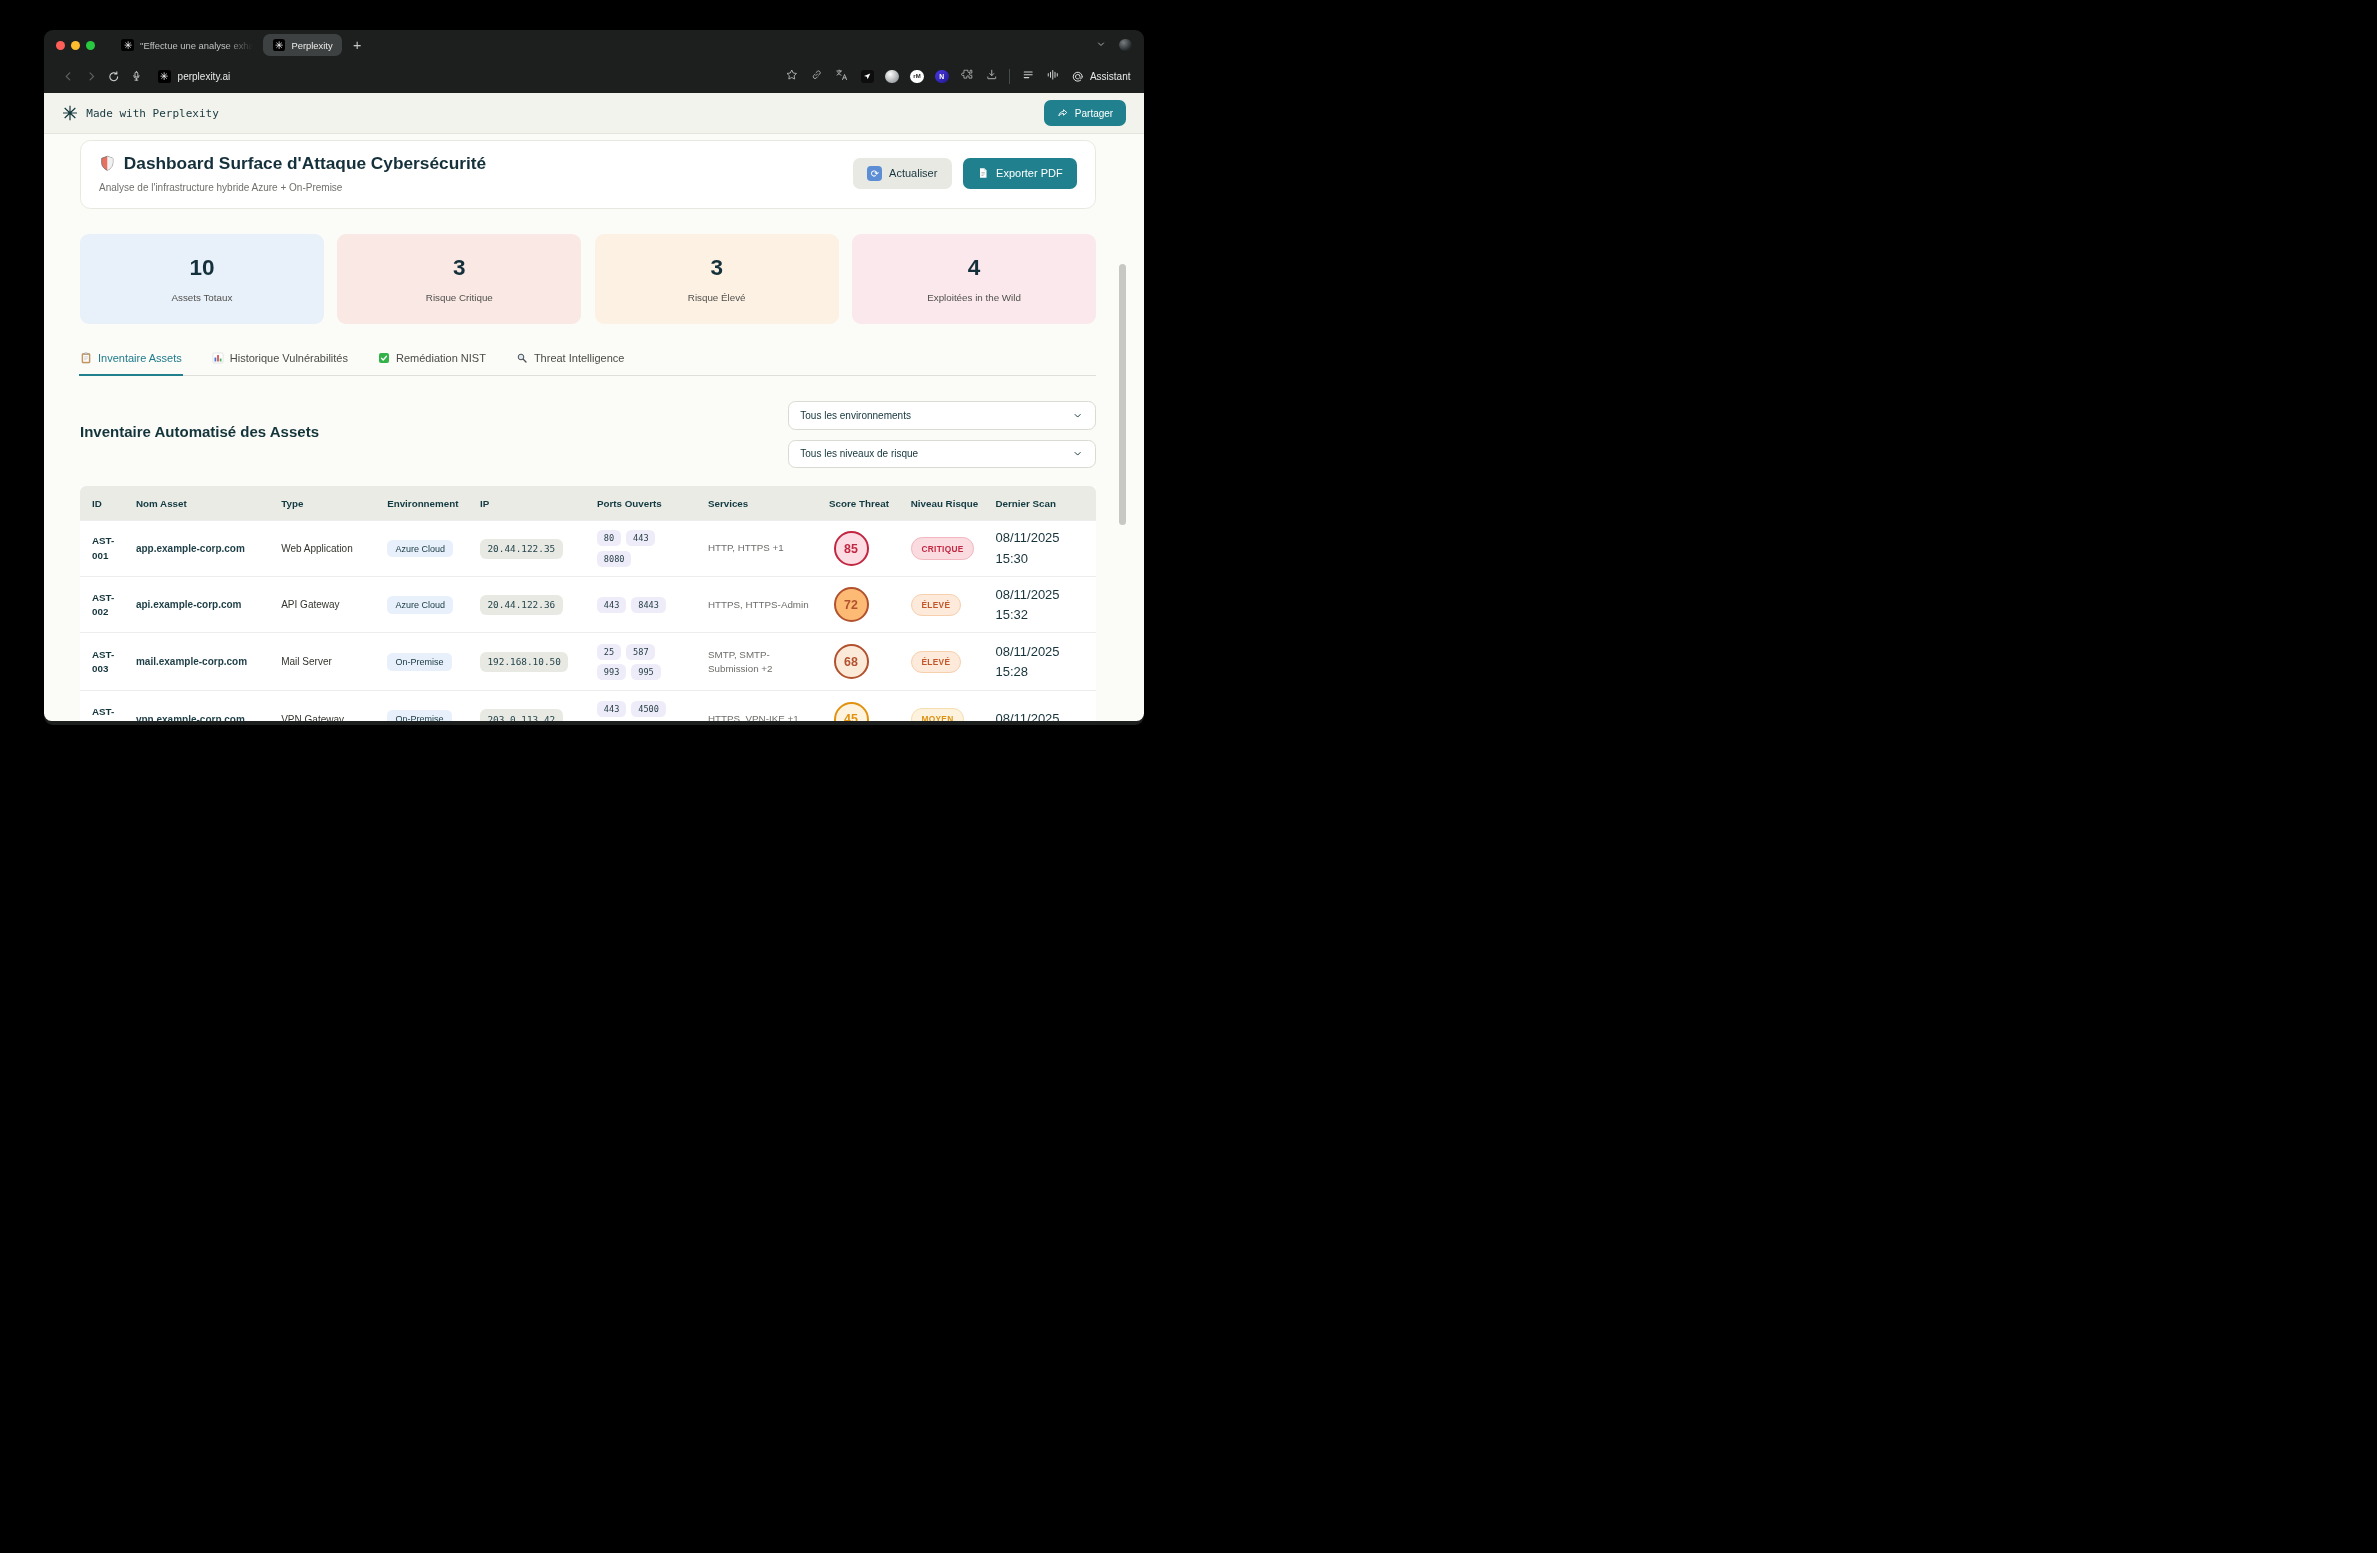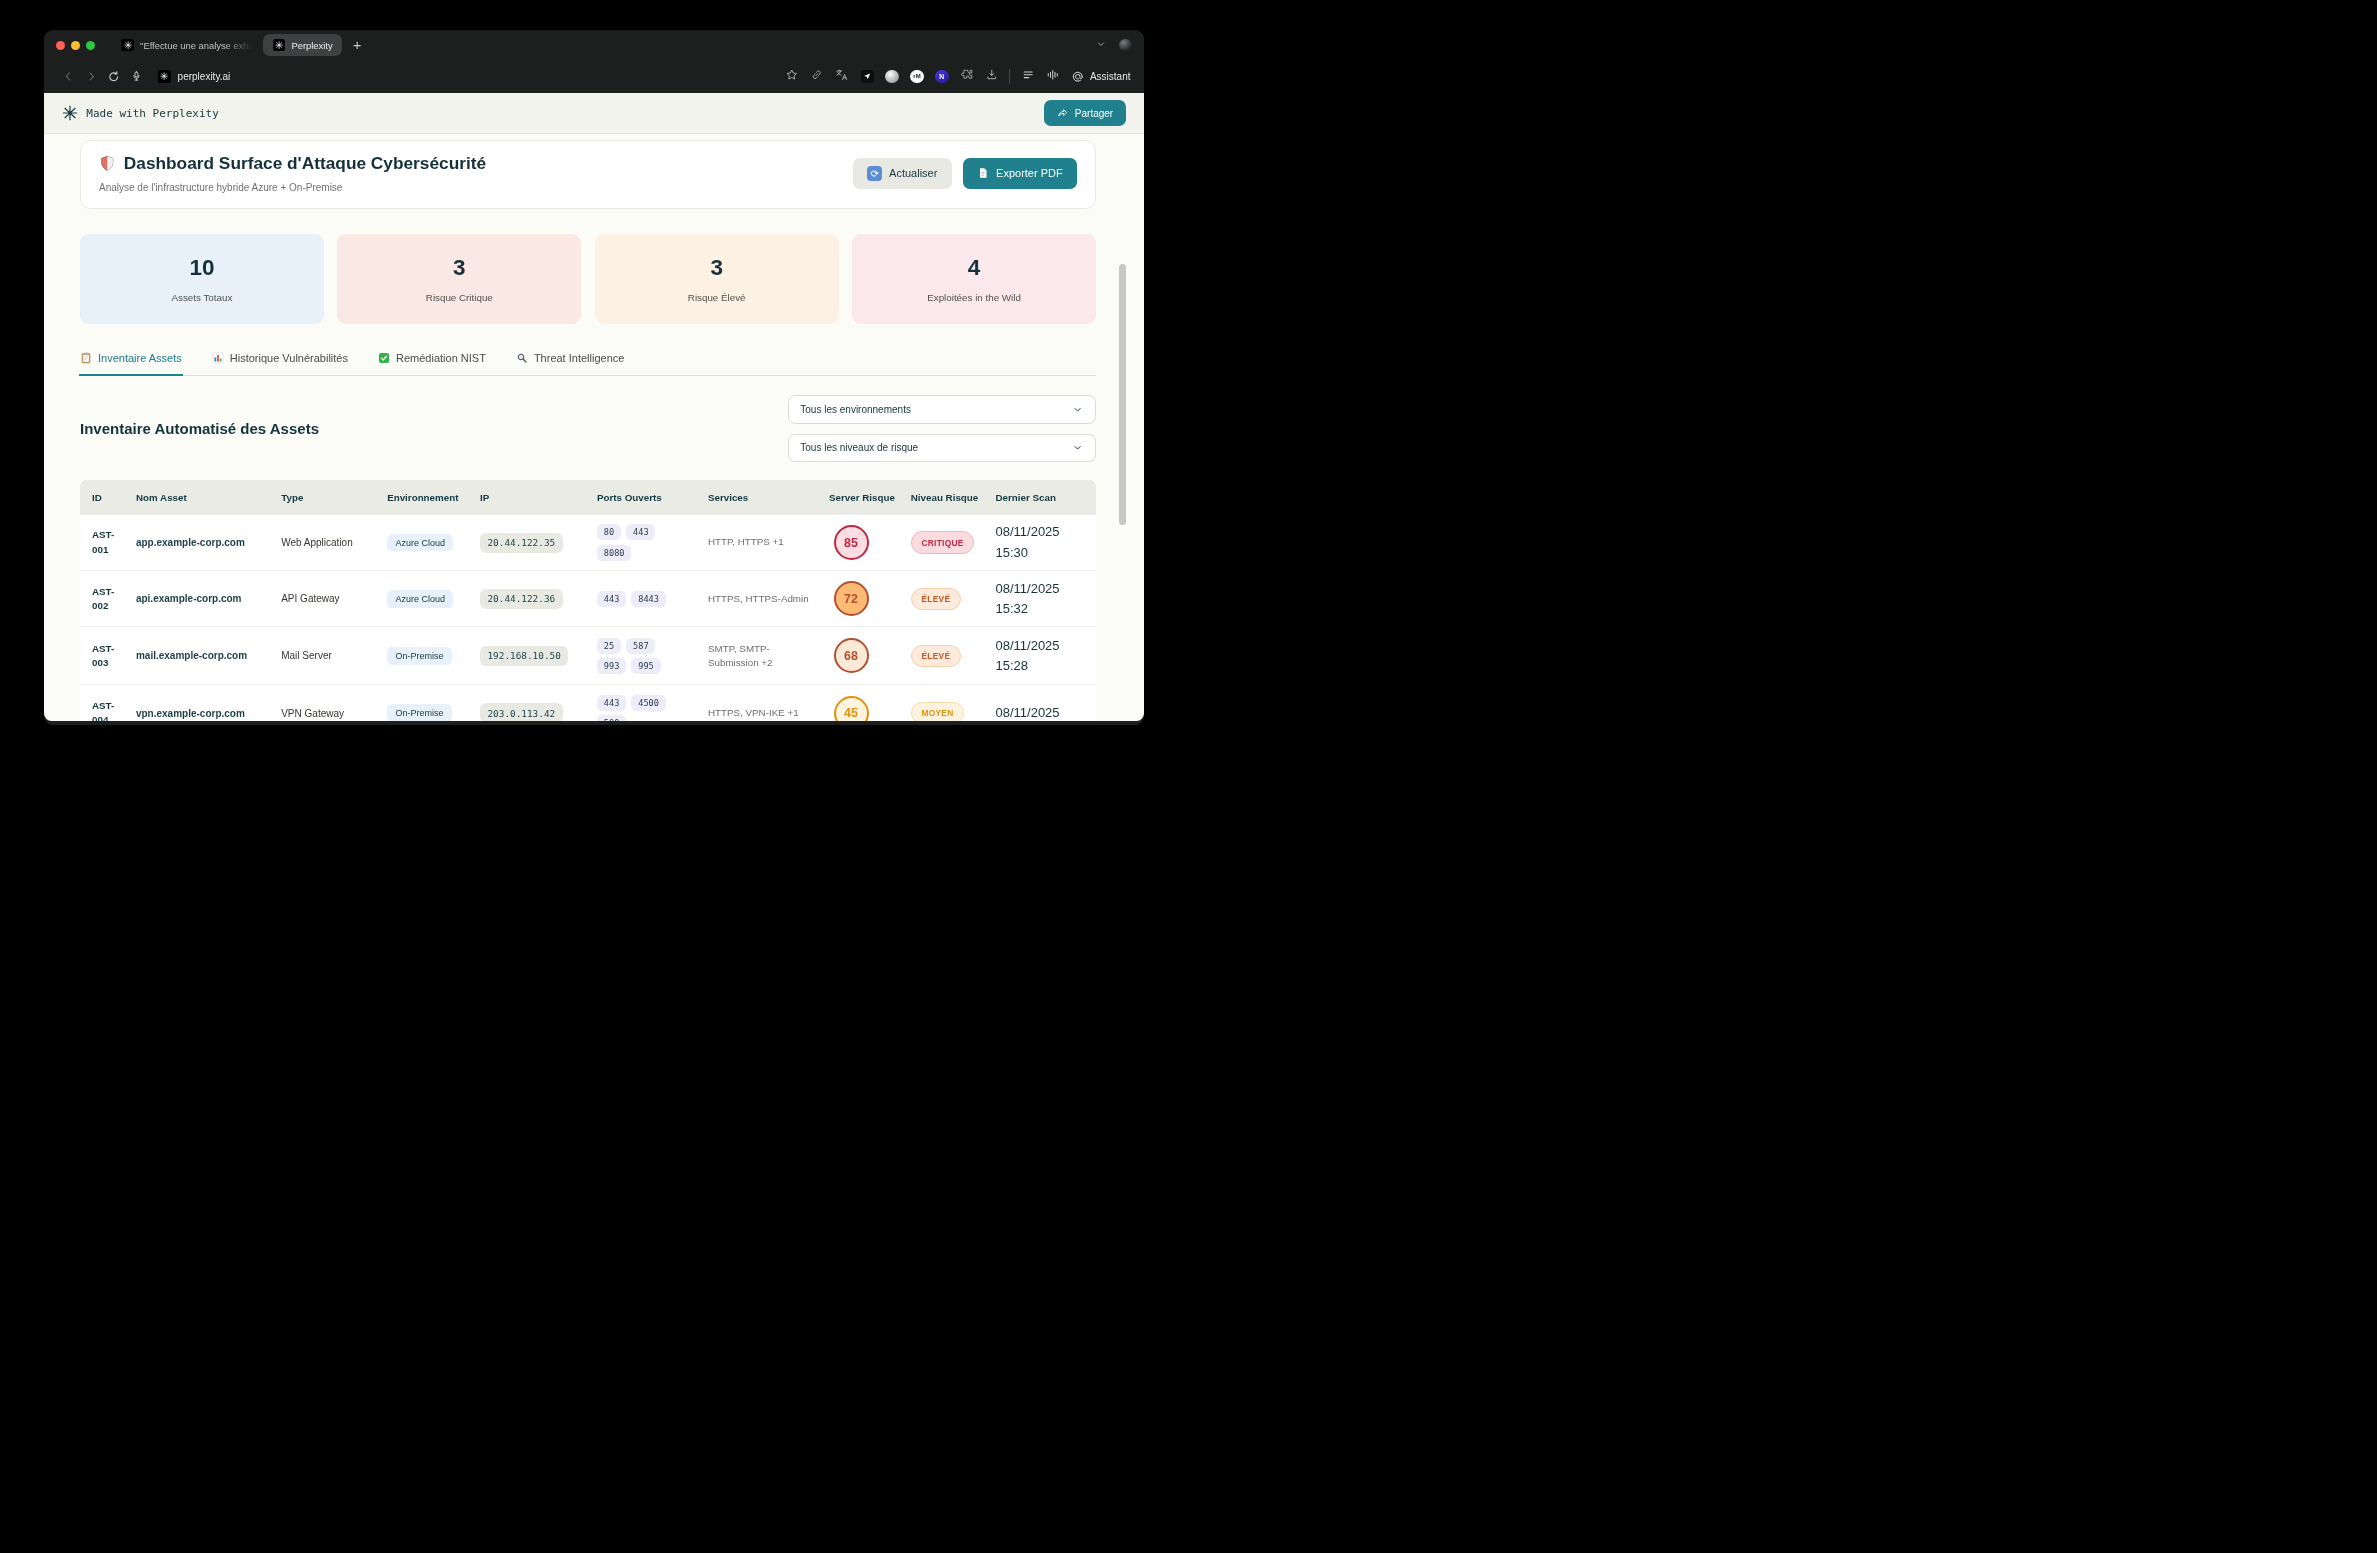--- a/index.html
+++ b/index.html
@@ -81,21 +81,21 @@
 
   .viewtabs { display:flex; margin-top:28px; border-bottom:1.5px solid #dededa; }
   .vtab { display:flex; align-items:center; gap:6px; font-size:11px; color:#4a4a47;
           padding-bottom:10.5px; margin-right:30px; position:relative; cursor:pointer; }
   .vtab.active { color:#1f7a8c; }
   .vtab.active::after { content:""; position:absolute; left:-1.5px; right:-1.5px; bottom:-1.5px;
                         height:2.3px; background:#20808d; }
 
   .inv-row { display:flex; align-items:center; margin-top:19.5px; }
   .inv-heading { font-size:15px; font-weight:700; color:#13343b; }
-  .filters { margin-left:auto; display:flex; flex-direction:column; gap:9.8px; width:308px; }
+  .filters { margin-left:auto; display:flex; flex-direction:column; gap:9.8px; width:308px;margin-top:6px; }
   .filter { height:28.6px; background:#fff; border:0.8px solid #dadad2; border-radius:7.5px;
             display:flex; align-items:center; padding:0 11.3px; font-size:10px;
             color:#13343b; cursor:pointer; }
   .filter svg { margin-left:auto; }
 
   .table-wrap { margin-top:18px; }
   table { width:100%; border-collapse:collapse; table-layout:fixed; background:#fff; }
   thead th { background:#ebebe5; font-size:9.8px; color:#123a42; text-align:left;
              padding:11.3px 7.5px; font-weight:700; }
   thead th:first-child { padding-left:12px; border-top-left-radius:6px; }
@@ -385,21 +385,21 @@
           </colgroup>
           <thead>
             <tr>
               <th>ID</th>
               <th>Nom Asset</th>
               <th>Type</th>
               <th>Environnement</th>
               <th>IP</th>
               <th>Ports Ouverts</th>
               <th>Services</th>
-              <th>Server Risque</th>
+              <th>Score Threat</th>
               <th>Niveau Risque</th>
               <th>Dernier Scan</th>
             </tr>
           </thead>
           <tbody>
             <tr>
               <td><span class="cell-id">AST-001</span></td>
               <td><span class="a-name">app.example-corp.com</span></td>
               <td><span class="a-type">Web Application</span></td>
               <td><span class="env-badge">Azure Cloud</span></td>

